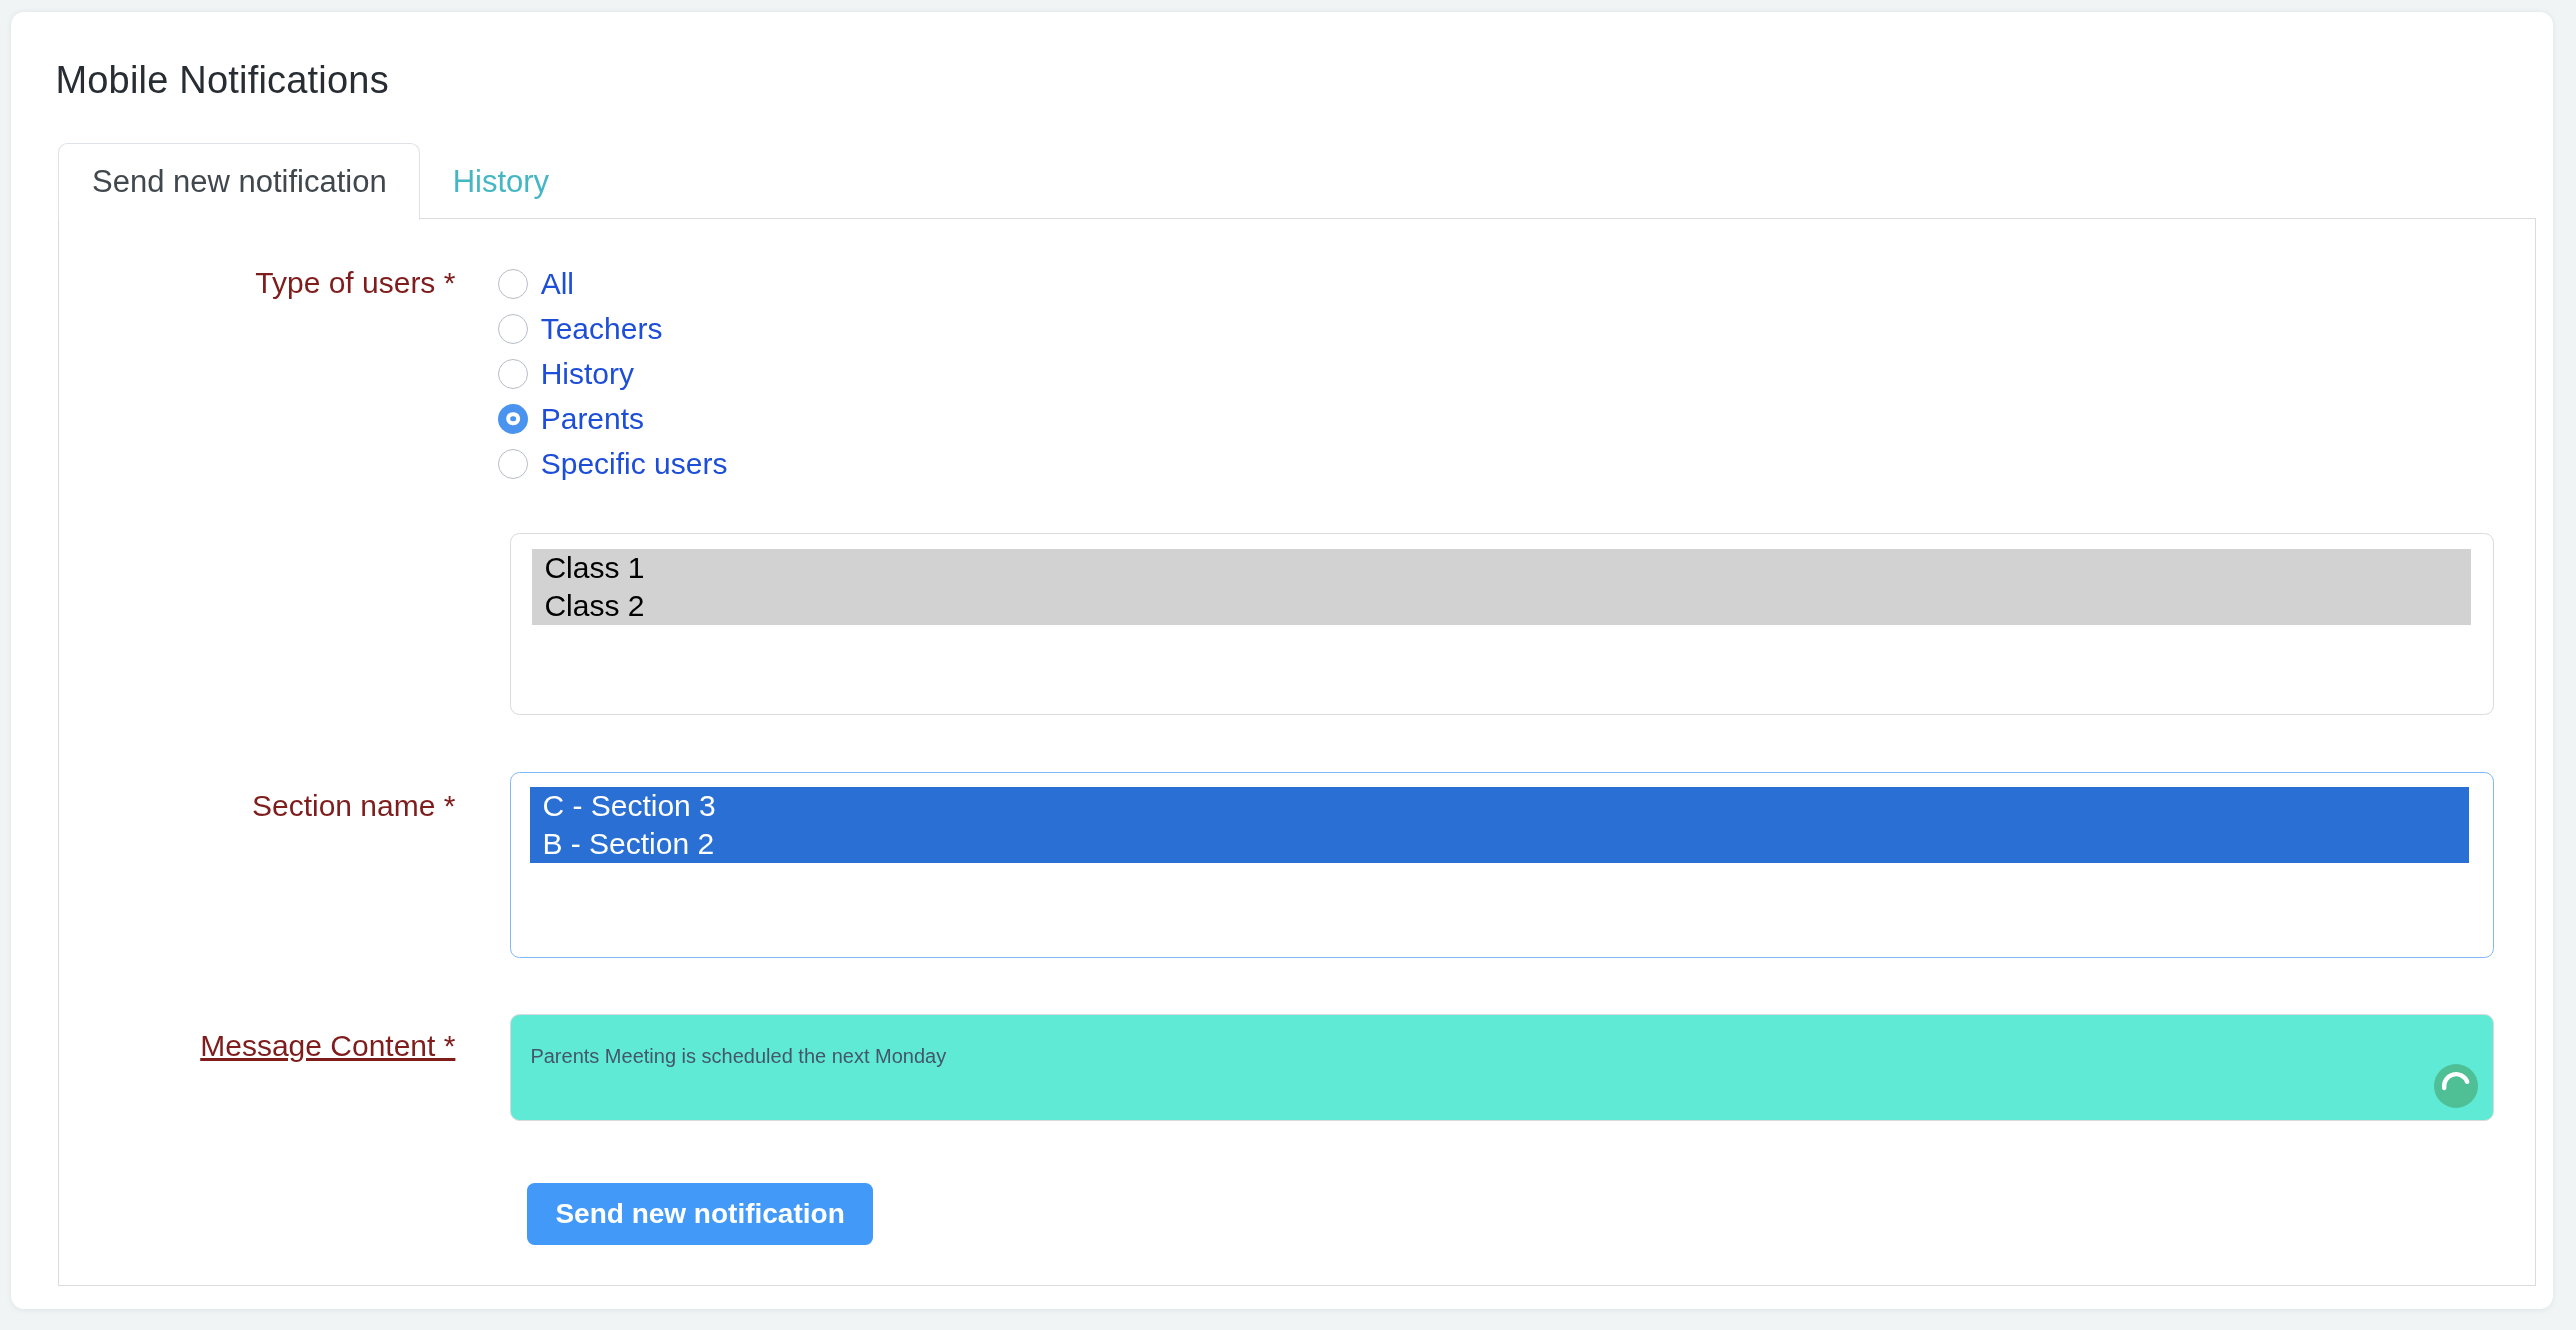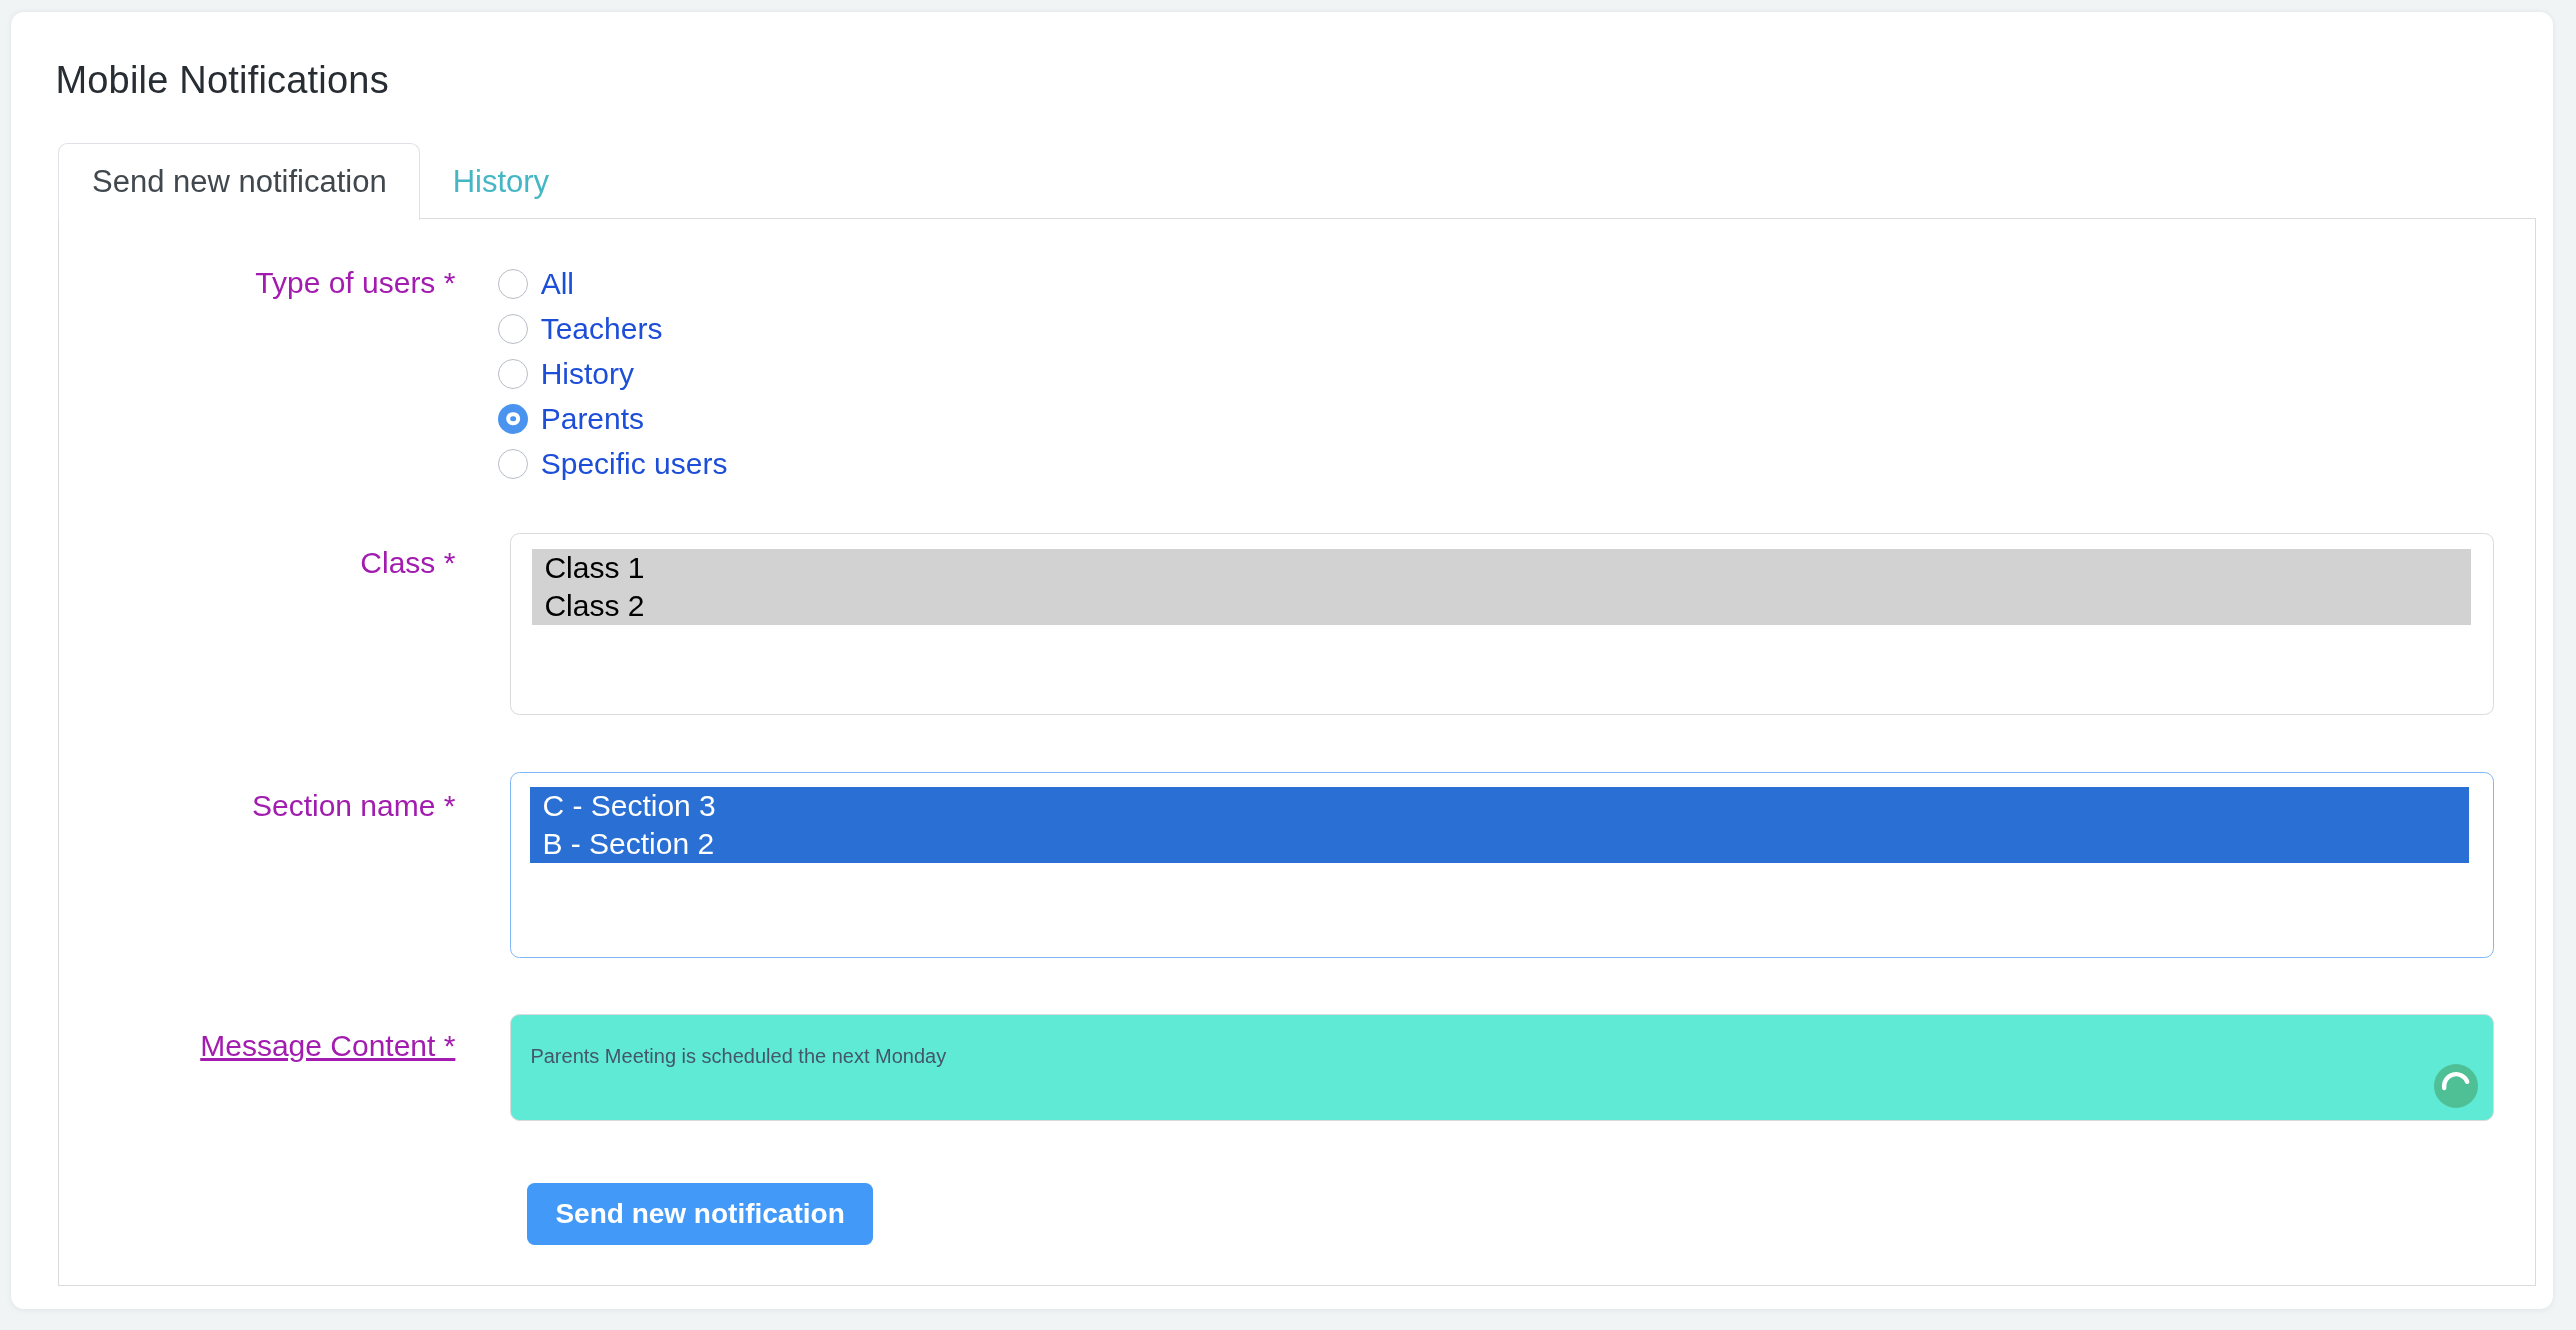--- a/index.html
+++ b/index.html
@@ -45,21 +45,21 @@
     position:absolute; left:47px; top:206px;
     width:2476px; height:1066px;
     border:0.9px solid #d9dbde;
     background:#fff;
     box-sizing:content-box;
     z-index:2;
   }
   .form-label {
     position:absolute; left:0; width:396px;
     text-align:right;
-    font-size:30px; color:#a21caf;
+    font-size:30px; color:#7f1d1d;
     line-height:36px;
     white-space:nowrap;
   }
   
   .radio-group { position:absolute; left:439px; top:42px; }
   .radio-row {
     display:flex; align-items:center; height:45px; cursor:pointer;
   }
   .radio-circle {
     width:30px; height:30px; box-sizing:border-box;
@@ -148,21 +148,20 @@
       <label class="radio-row checked">
         <span class="radio-circle"></span>
         <span class="radio-label">Parents</span>
       </label>
       <label class="radio-row">
         <span class="radio-circle"></span>
         <span class="radio-label">Specific users</span>
       </label>
     </div>
 
-    <div class="form-label" style="top:326px;">Class *</div>
     <div class="listbox class-box">
       <div class="opts">
         <div class="opt sel-gray">Class 1</div>
         <div class="opt sel-gray">Class 2</div>
       </div>
     </div>
 
     <div class="form-label" style="top:569px;">Section name *</div>
     <div class="listbox section-box">
       <div class="opts">

